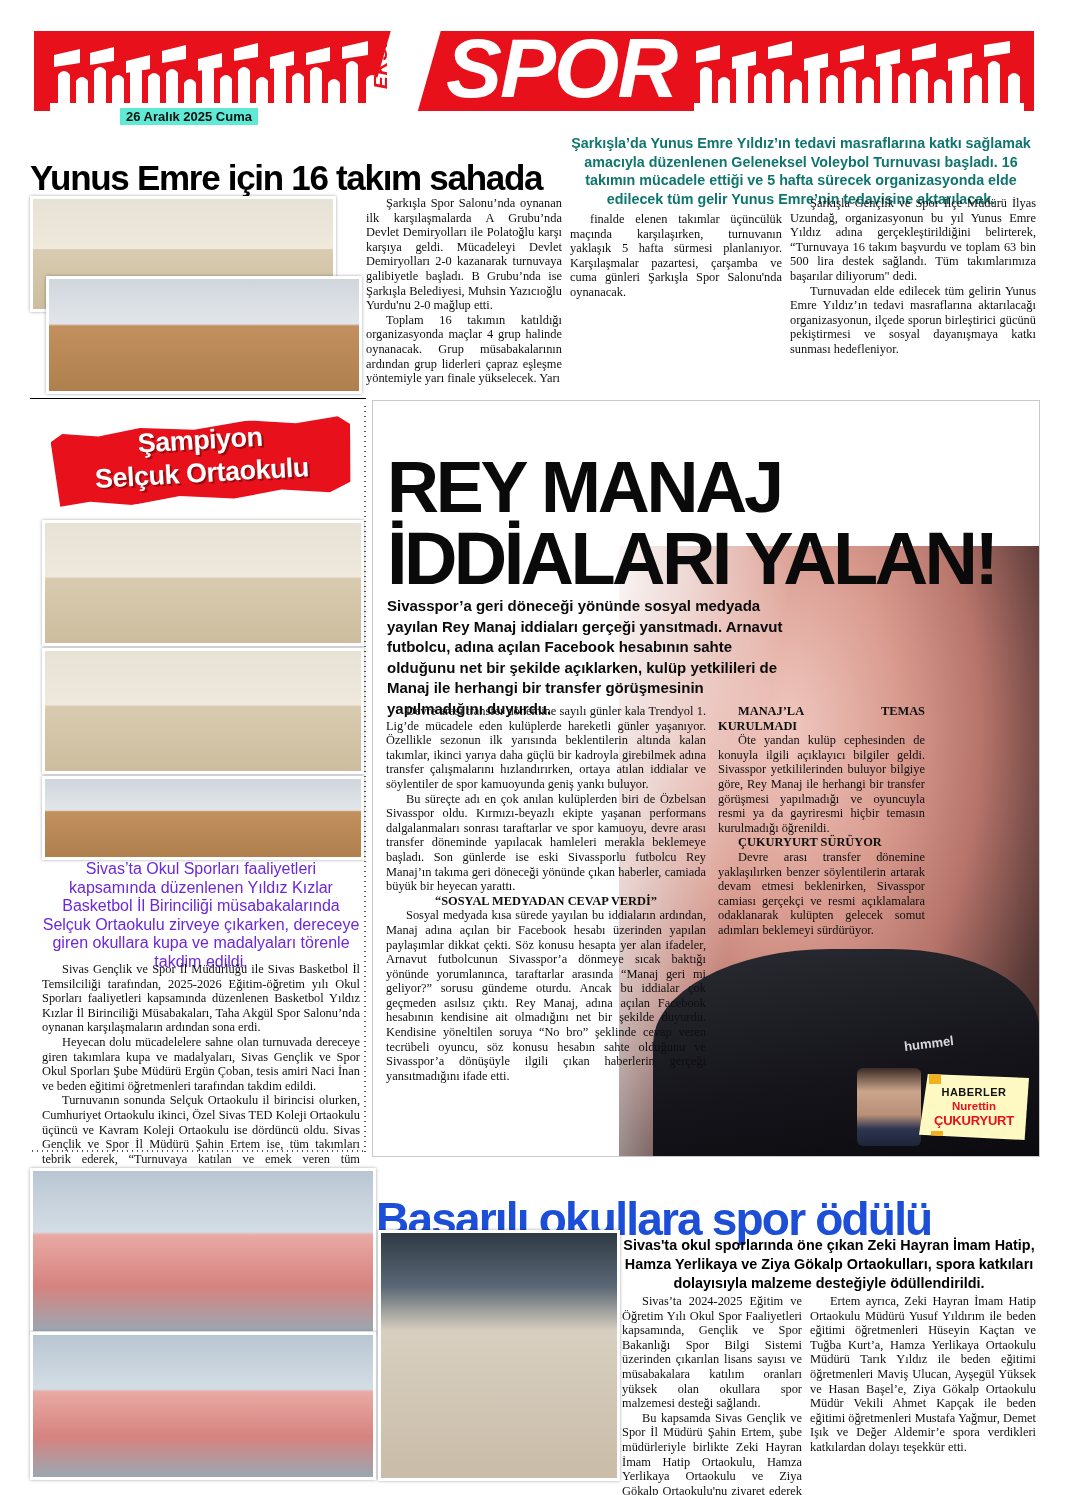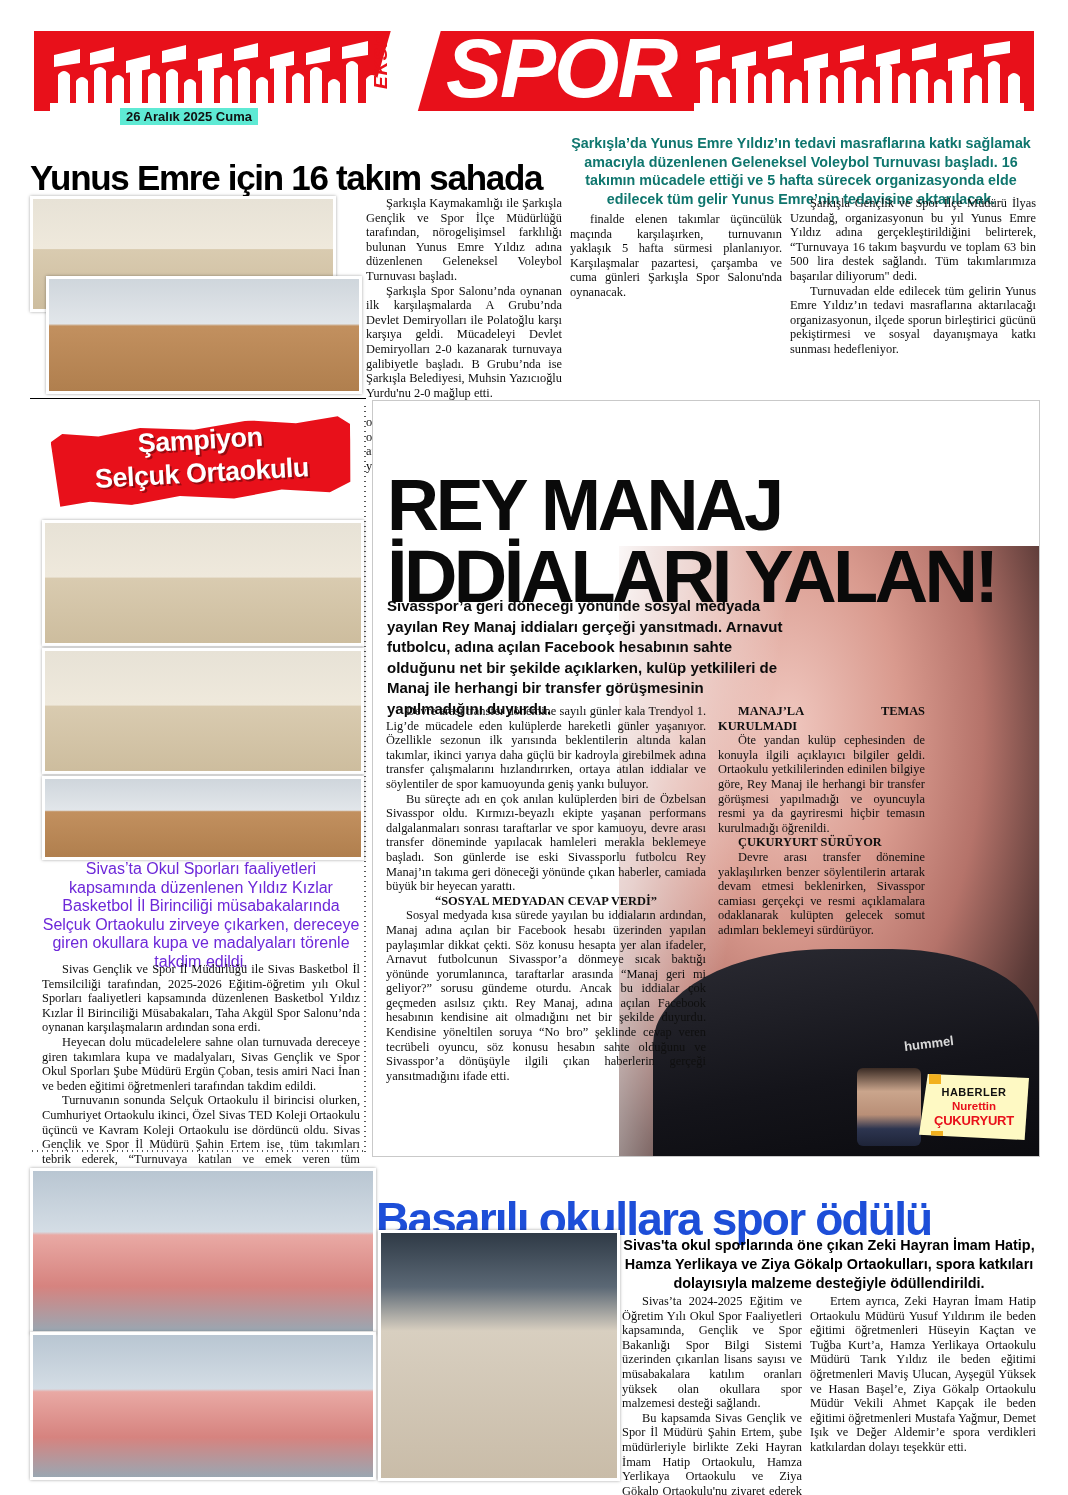--- a/index.html
+++ b/index.html
@@ -101,21 +101,21 @@
     position:absolute;left:8%;bottom:0;width:92%;height:34%;
     background:linear-gradient(170deg,#2b2b33 0%,#14141a 60%,#0b0b0f 100%);
     border-radius:46% 38% 0 0;
   }
   .a3-jersey:after{
     content:"hummel";position:absolute;right:22%;top:42%;
     font-family:"Liberation Sans",sans-serif;font-size:13px;font-weight:700;color:#d9d9d9;
     transform:rotate(-7deg);
   }
   .a3-title{
-    position:absolute;left:14px;top:22px;width:640px;
+    position:absolute;left:14px;top:4px;width:640px;
     font-family:"Liberation Sans",sans-serif;font-weight:700;
     font-size:72px;line-height:72px;letter-spacing:-3.2px;color:#0a0a0a;margin-top:46px;
   }
   .a3-title .l2{display:block;font-size:74px;letter-spacing:-3.6px;}
   .a3-lead{
     position:absolute;left:14px;top:195px;width:410px;
     font-family:"Liberation Sans",sans-serif;font-weight:700;
     font-size:15px;line-height:20.5px;color:#0a0a0a;
   }
   .a3-c1{position:absolute;left:13px;top:303px;width:320px;}
@@ -284,21 +284,20 @@
           <i></i>
           <i></i>
           <i></i>
           <i></i>
           <i></i>
       </div>
     </div>
   </div>
 
   <div class="col a1-c1">
-    <p>Şarkışla Kaymakamlığı ile Şarkışla Gençlik ve Spor İlçe Müdürlüğü tarafından, nörogelişimsel farklılığı bulunan Yunus Emre Yıldız adına düzenlenen Geleneksel Voleybol Turnuvası başladı.</p>
     <p>Şarkışla Spor Salonu’nda oynanan ilk karşılaşmalarda A Grubu’nda Devlet Demiryolları ile Polatoğlu karşı karşıya geldi. Mücadeleyi Devlet Demiryolları 2-0 kazanarak turnuvaya galibiyetle başladı. B Grubu’nda ise Şarkışla Belediyesi, Muhsin Yazıcıoğlu Yurdu'nu 2-0 mağlup etti.</p>
     <p>Toplam 16 takımın katıldığı organizasyonda maçlar 4 grup halinde oynanacak. Grup müsabakalarının ardından grup liderleri çapraz eşleşme yöntemiyle yarı finale yükselecek. Yarı</p>
   </div>
   <div class="col a1-c2">
     <p>finalde elenen takımlar üçüncülük maçında karşılaşırken, turnuvanın yaklaşık 5 hafta sürmesi planlanıyor. Karşılaşmalar pazartesi, çarşamba ve cuma günleri Şarkışla Spor Salonu'nda oynanacak.</p>
   </div>
   <div class="col a1-c3">
     <p>Şarkışla Gençlik ve Spor İlçe Müdürü İlyas Uzundağ, organizasyonun bu yıl Yunus Emre Yıldız adına gerçekleştirildiğini belirterek, “Turnuvaya 16 takım başvurdu ve toplam 63 bin 500 lira destek sağlandı. Tüm takımlarımıza başarılar diliyorum" dedi.</p>
     <p>Turnuvadan elde edilecek tüm gelirin Yunus Emre Yıldız’ın tedavi masraflarına aktarılacağı organizasyonun, ilçede sporun birleştirici gücünü pekiştirmesi ve sosyal dayanışmaya katkı sunması hedefleniyor.</p>
   </div>
@@ -382,21 +381,21 @@
 
     <div class="col a3-c1">
       <p>Devre arası transfer dönemine sayılı günler kala Trendyol 1. Lig’de mücadele eden kulüplerde hareketli günler yaşanıyor. Özellikle sezonun ilk yarısında beklentilerin altında kalan takımlar, ikinci yarıya daha güçlü bir kadroyla girebilmek adına transfer çalışmalarını hızlandırırken, ortaya atılan iddialar ve söylentiler de spor kamuoyunda geniş yankı buluyor.</p>
       <p>Bu süreçte adı en çok anılan kulüplerden biri de Özbelsan Sivasspor oldu. Kırmızı-beyazlı ekipte yaşanan performans dalgalanmaları sonrası taraftarlar ve spor kamuoyu, devre arası transfer döneminde yapılacak hamleleri merakla beklemeye başladı. Son günlerde ise eski Sivassporlu futbolcu Rey Manaj’ın takıma geri döneceği yönünde çıkan haberler, camiada büyük bir heyecan yarattı.</p>
       <p class="a3-sub" style="text-align:center;text-indent:0;">“SOSYAL MEDYADAN CEVAP VERDİ”</p>
       <p>Sosyal medyada kısa sürede yayılan bu iddiaların ardından, Manaj adına açılan bir Facebook hesabı üzerinden yapılan paylaşımlar dikkat çekti. Söz konusu hesapta yer alan ifadeler, Arnavut futbolcunun Sivasspor’a dönmeye sıcak baktığı yönünde yorumlanınca, taraftarlar arasında “Manaj geri mi geliyor?” sorusu gündeme oturdu. Ancak bu iddialar çok geçmeden asılsız çıktı. Rey Manaj, adına açılan Facebook hesabının kendisine ait olmadığını net bir şekilde duyurdu. Kendisine yöneltilen soruya “No bro” şeklinde cevap veren tecrübeli oyuncu, söz konusu hesabın sahte olduğunu ve Sivasspor’a dönüşüyle ilgili çıkan haberlerin gerçeği yansıtmadığını ifade etti.</p>
     </div>
 
     <div class="col a3-c2">
       <p class="a3-sub">MANAJ’LA TEMAS KURULMADI</p>
-      <p>Öte yandan kulüp cephesinden de konuyla ilgili açıklayıcı bilgiler geldi. Ortaokulu yetkililerinden edinilen bilgiye göre, Rey Manaj ile herhangi bir transfer görüşmesi yapılmadığı ve oyuncuyla resmi ya da gayriresmi hiçbir temasın kurulmadığı öğrenildi.</p>
+      <p>Öte yandan kulüp cephesinden de konuyla ilgili açıklayıcı bilgiler geldi. Sivasspor yetkililerinden buluyor bilgiye göre, Rey Manaj ile herhangi bir transfer görüşmesi yapılmadığı ve oyuncuyla resmi ya da gayriresmi hiçbir temasın kurulmadığı öğrenildi.</p>
       <p class="a3-sub">ÇUKURYURT SÜRÜYOR</p>
       <p>Devre arası transfer dönemine yaklaşılırken benzer söylentilerin artarak devam etmesi beklenirken, Sivasspor camiası gerçekçi ve resmi açıklamalara odaklanarak kulüpten gelecek somut adımları beklemeyi sürdürüyor.</p>
     </div>
 
     <div class="badge-face"></div>
     <div class="badge">
       <span class="tick tick-top"></span>
       <span class="tick tick-bot"></span>
       <div class="b1">HABERLER</div>
       <div class="b2">Nurettin</div>

